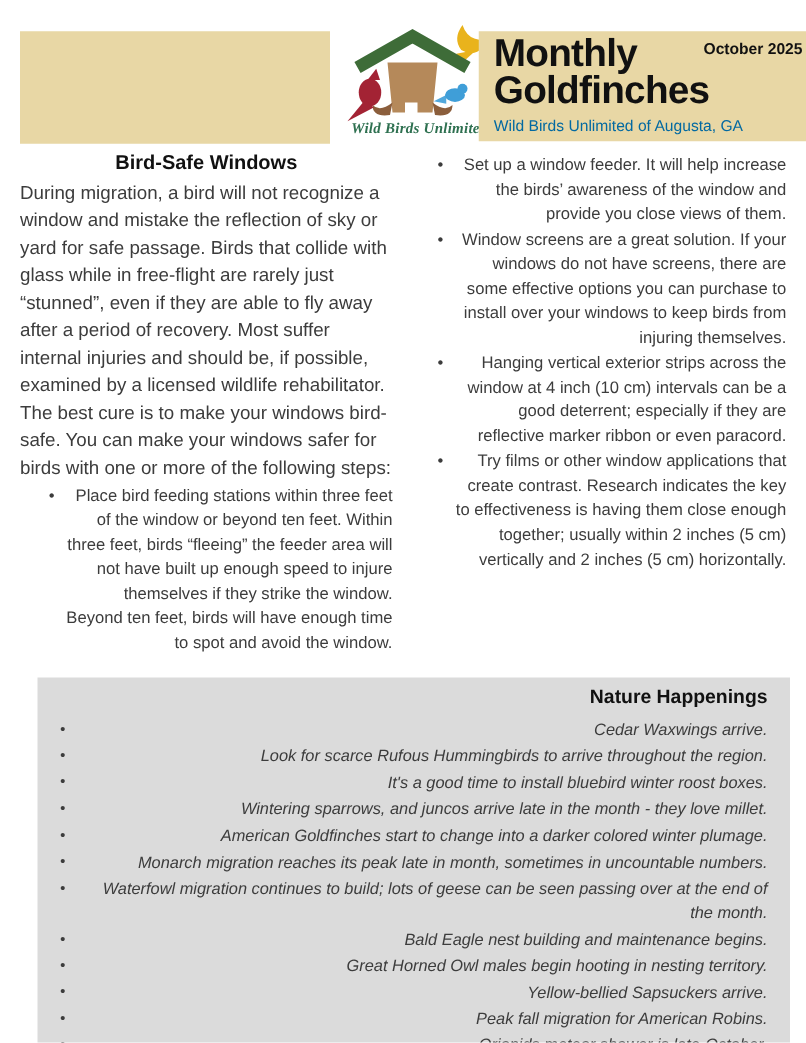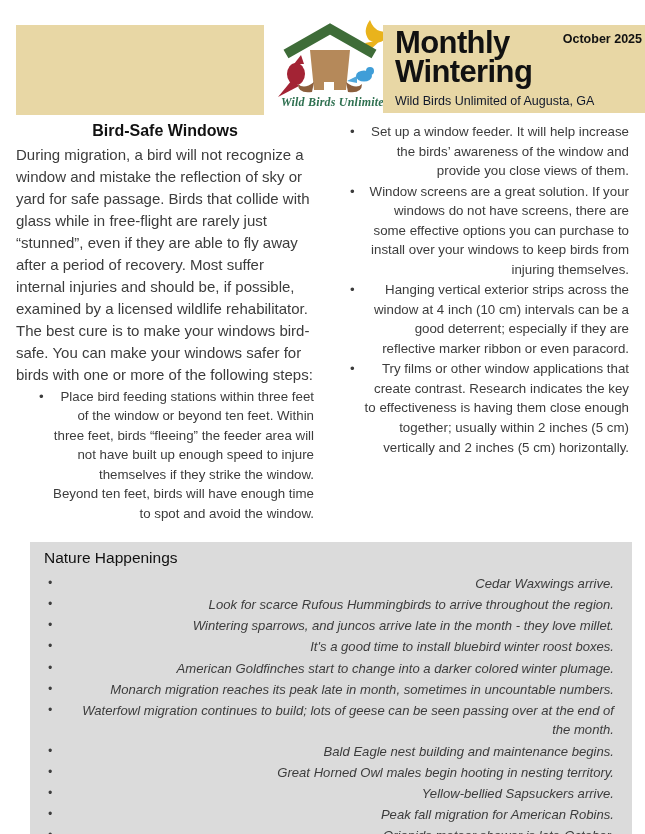--- a/index.html
+++ b/index.html
@@ -31,42 +31,42 @@
     position:absolute;left:383px;top:25px;width:270px;height:88px;
     background:var(--tan);padding:3px 10px 5px 12px;
   }
   .nl-title{
     margin:0;font-size:31px;line-height:.95;letter-spacing:-.6px;
     font-weight:bold;color:var(--ink);
   }
   .issue-date{
     position:absolute;top:7px;right:11px;font-weight:bold;font-size:12.5px;color:var(--ink);
   }
-  .store-name{position:absolute;left:12px;bottom:5px;font-size:12.5px;color:#0f172a;}
+  .store-name{position:absolute;left:12px;bottom:5px;font-size:12.5px;color:#0369a1;}
 
   
   .columns{display:flex;padding:2px 16px 0 16px;min-height:418px;}
   .col-left{width:298px;flex:0 0 298px;}
   .col-right{flex:1;padding-left:34px;padding-top:4px;}
   .article-heading{
     text-align:center;font-size:16px;margin:4px 0 4px 0;color:var(--ink);font-weight:bold;
   }
   .intro{margin:0;font-size:15px;line-height:1.47;}
   ul{list-style:none;margin:0;padding:0;}
   li{position:relative;padding-left:16px;font-size:13.3px;line-height:1.47;text-align:right;}
   li::before{content:"\2022";position:absolute;left:2px;top:0;color:var(--body);}
   .col-left ul{margin-left:21px;}
   .col-right li{margin-bottom:1px;}
 
   
   .nature{
     margin:8px 13px 0 30px;background:var(--gray);
     padding:5px 18px 13px 14px;
   }
-  .nature-heading{text-align:left;font-size:15.5px;margin:2px 0 7px 0;color:var(--ink);font-weight:normal;}
+  .nature-heading{text-align:right;font-size:15.5px;margin:2px 0 7px 0;color:var(--ink);font-weight:bold;}
   .nature li{font-size:13.1px;line-height:1.5;padding-left:18px;margin-bottom:1.5px;font-style:italic;}
   .nature li::before{left:4px;font-size:12px;}
 </style>
 </head>
 <body>
 
 <div class="page">
 
   <header>
     <div class="tan-left"></div>
@@ -95,21 +95,21 @@
         <g fill="#3f9ed8">
           <ellipse cx="92" cy="60" rx="8" ry="5.5"></ellipse>
           <circle cx="98" cy="55" r="4"></circle>
           <path d="M85 60 l-10 5 l10 2 z" opacity=".9"></path>
         </g>
       </svg>
       <div class="logo-text">Wild Birds Unlimited</div>
     </div>
 
     <div class="tan-right">
-      <h1 class="nl-title"><span>Monthly</span><br><span>Wintering</span></h1>
+      <h1 class="nl-title"><span>Monthly</span><br><span>Goldfinches</span></h1>
       <div class="issue-date">October 2025</div>
       <div class="store-name">Wild Birds Unlimited of Augusta, GA</div>
     </div>
   </header>
 
   <main class="columns">
     <section class="col-left">
       <h2 class="article-heading">Bird-Safe Windows</h2>
       <p class="intro">During migration, a bird will not recognize a window and mistake the reflection of sky or yard for safe passage. Birds that collide with glass while in free-flight are rarely just “stunned”, even if they are able to fly away after a period of recovery. Most suffer internal injuries and should be, if possible, examined by a licensed wildlife rehabilitator. The best cure is to make your windows bird-safe. You can make your windows safer for birds with one or more of the following steps:</p>
       <ul>
@@ -125,22 +125,22 @@
         <li>Try films or other window applications that create contrast. Research indicates the key to effectiveness is having them close enough together; usually within 2 inches (5 cm) vertically and 2 inches (5 cm) horizontally.</li>
       </ul>
     </section>
   </main>
 
   <section class="nature">
     <h2 class="nature-heading">Nature Happenings</h2>
     <ul>
       <li>Cedar Waxwings arrive.</li>
       <li>Look for scarce Rufous Hummingbirds to arrive throughout the region.</li>
+      <li>It's a good time to install bluebird winter roost boxes.</li>
       <li>Wintering sparrows, and juncos arrive late in the month - they love millet.</li>
-      <li>It's a good time to install bluebird winter roost boxes.</li>
       <li>American Goldfinches start to change into a darker colored winter plumage.</li>
       <li>Monarch migration reaches its peak late in month, sometimes in uncountable numbers.</li>
       <li>Waterfowl migration continues to build; lots of geese can be seen passing over at the end of the month.</li>
       <li>Bald Eagle nest building and maintenance begins.</li>
       <li>Great Horned Owl males begin hooting in nesting territory.</li>
       <li>Yellow-bellied Sapsuckers arrive.</li>
       <li>Peak fall migration for American Robins.</li>
       <li>Orionids meteor shower is late-October.</li>
     </ul>
   </section>

